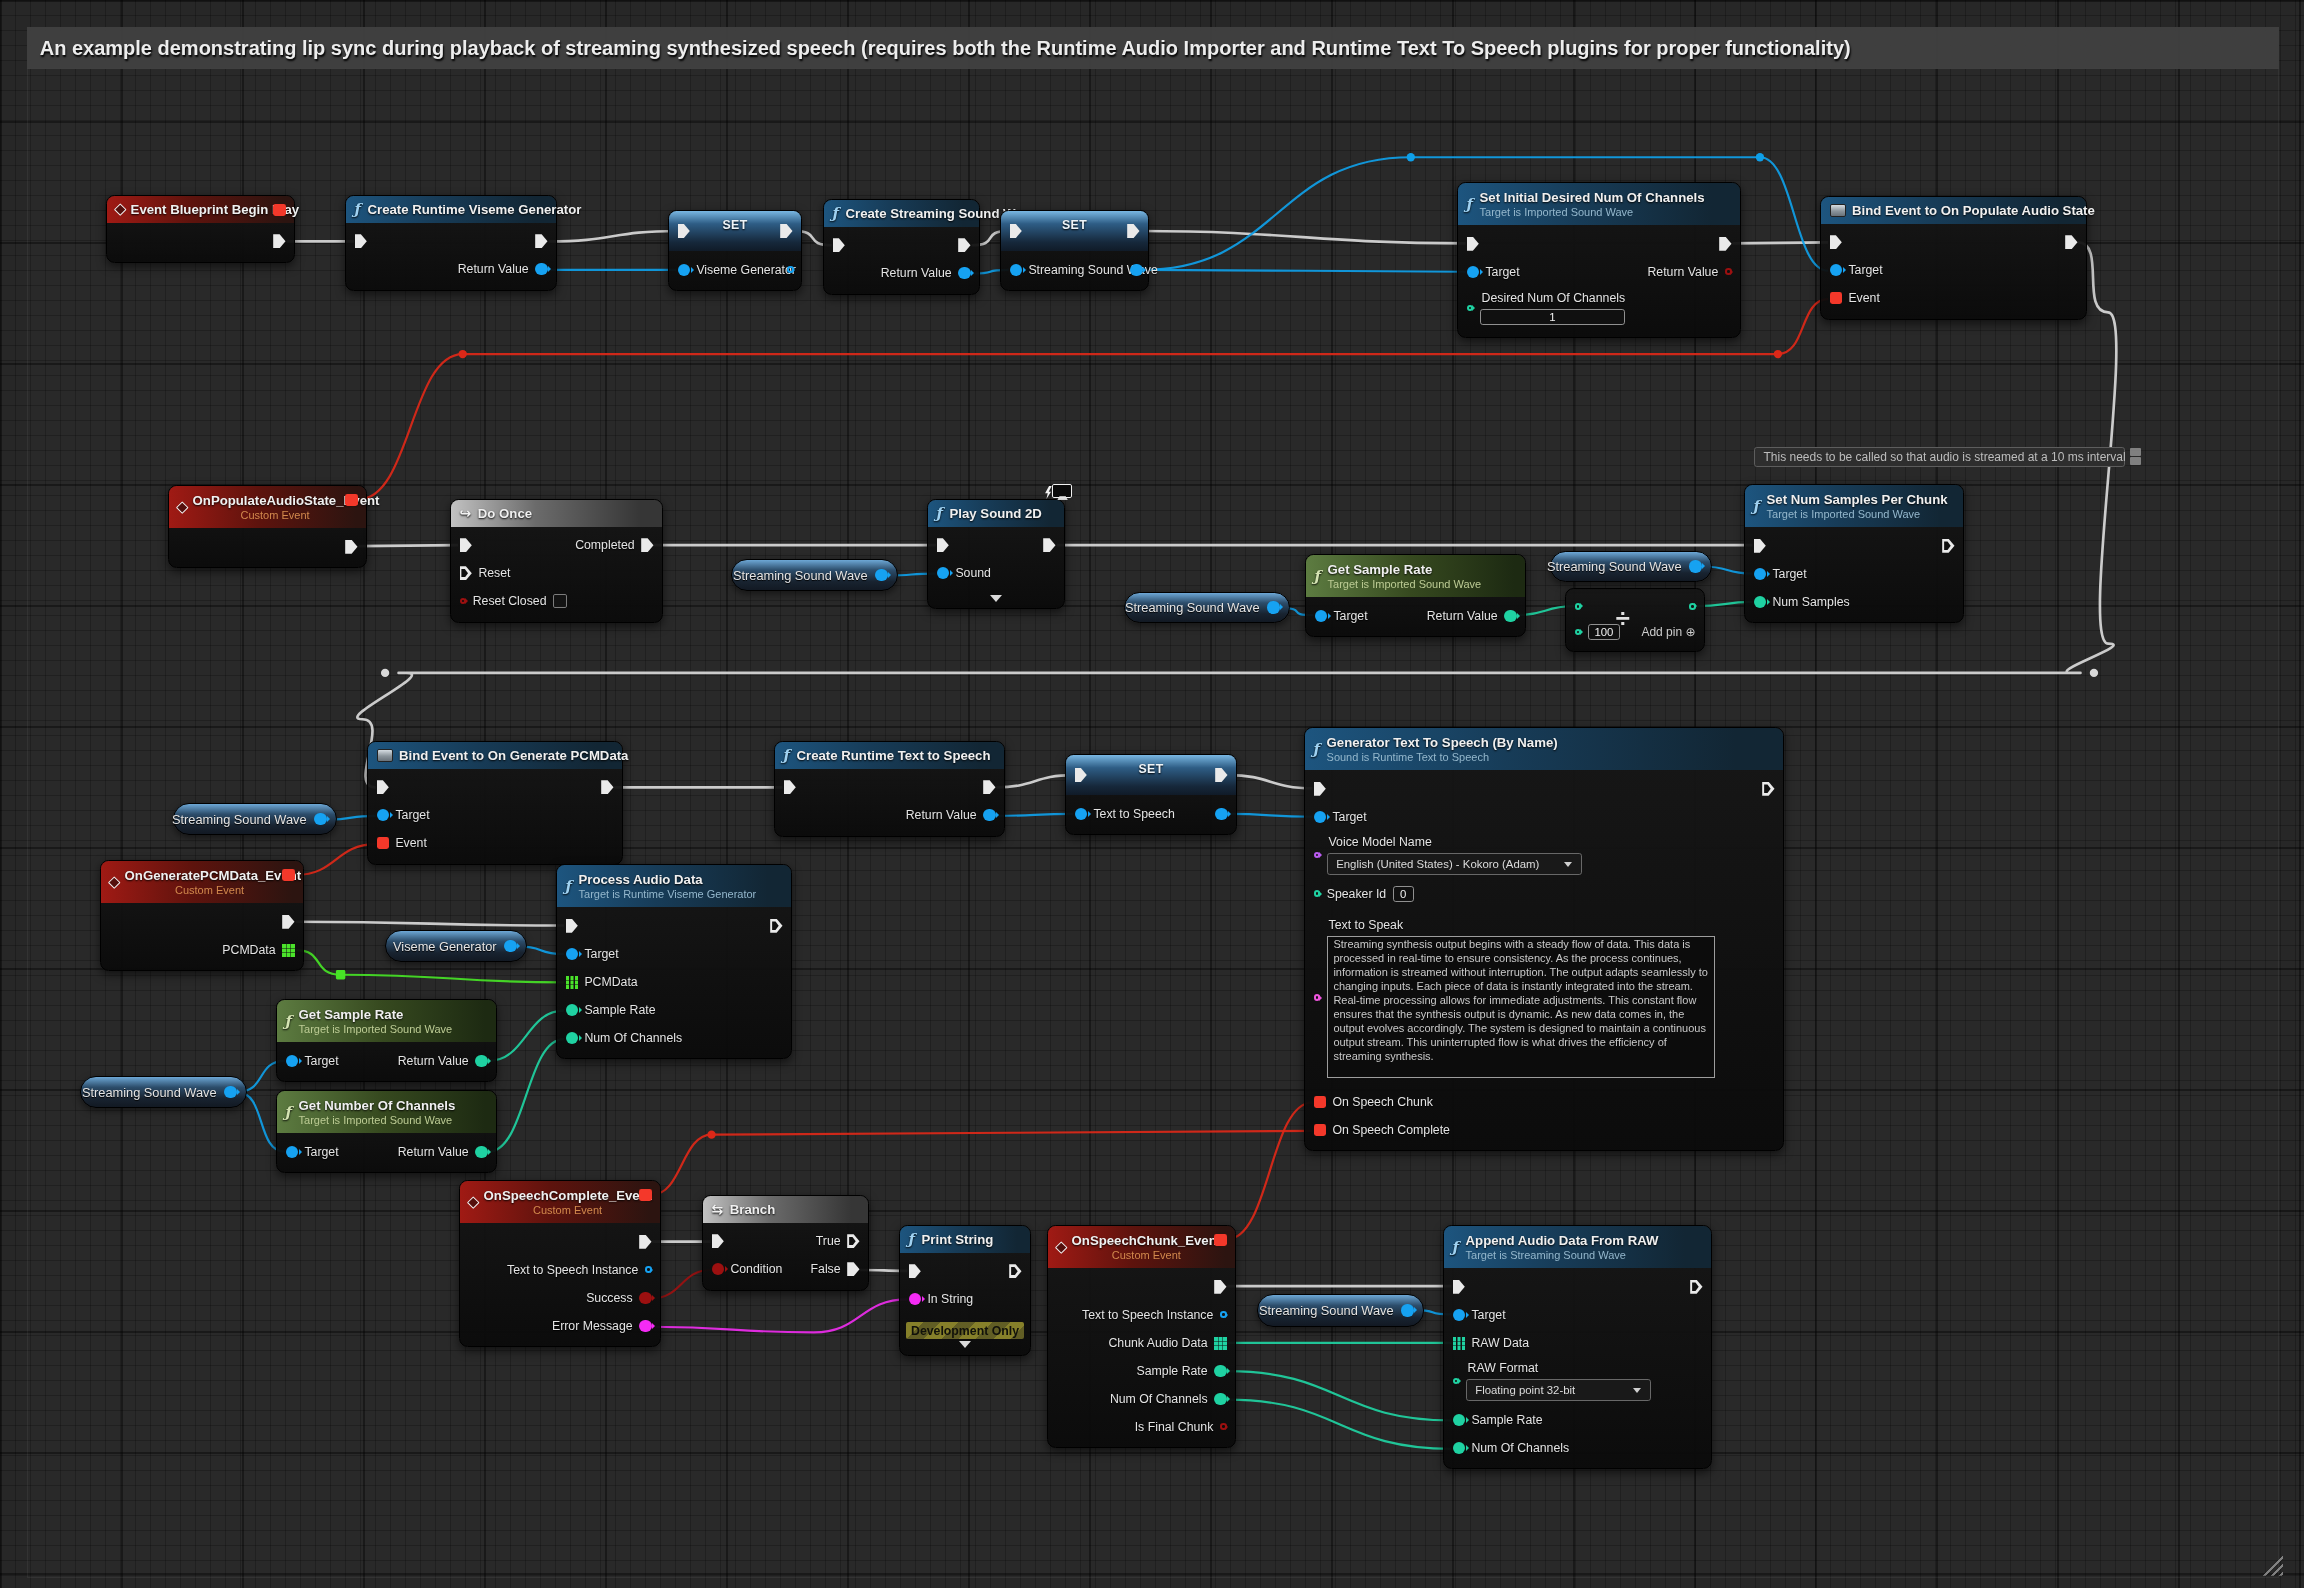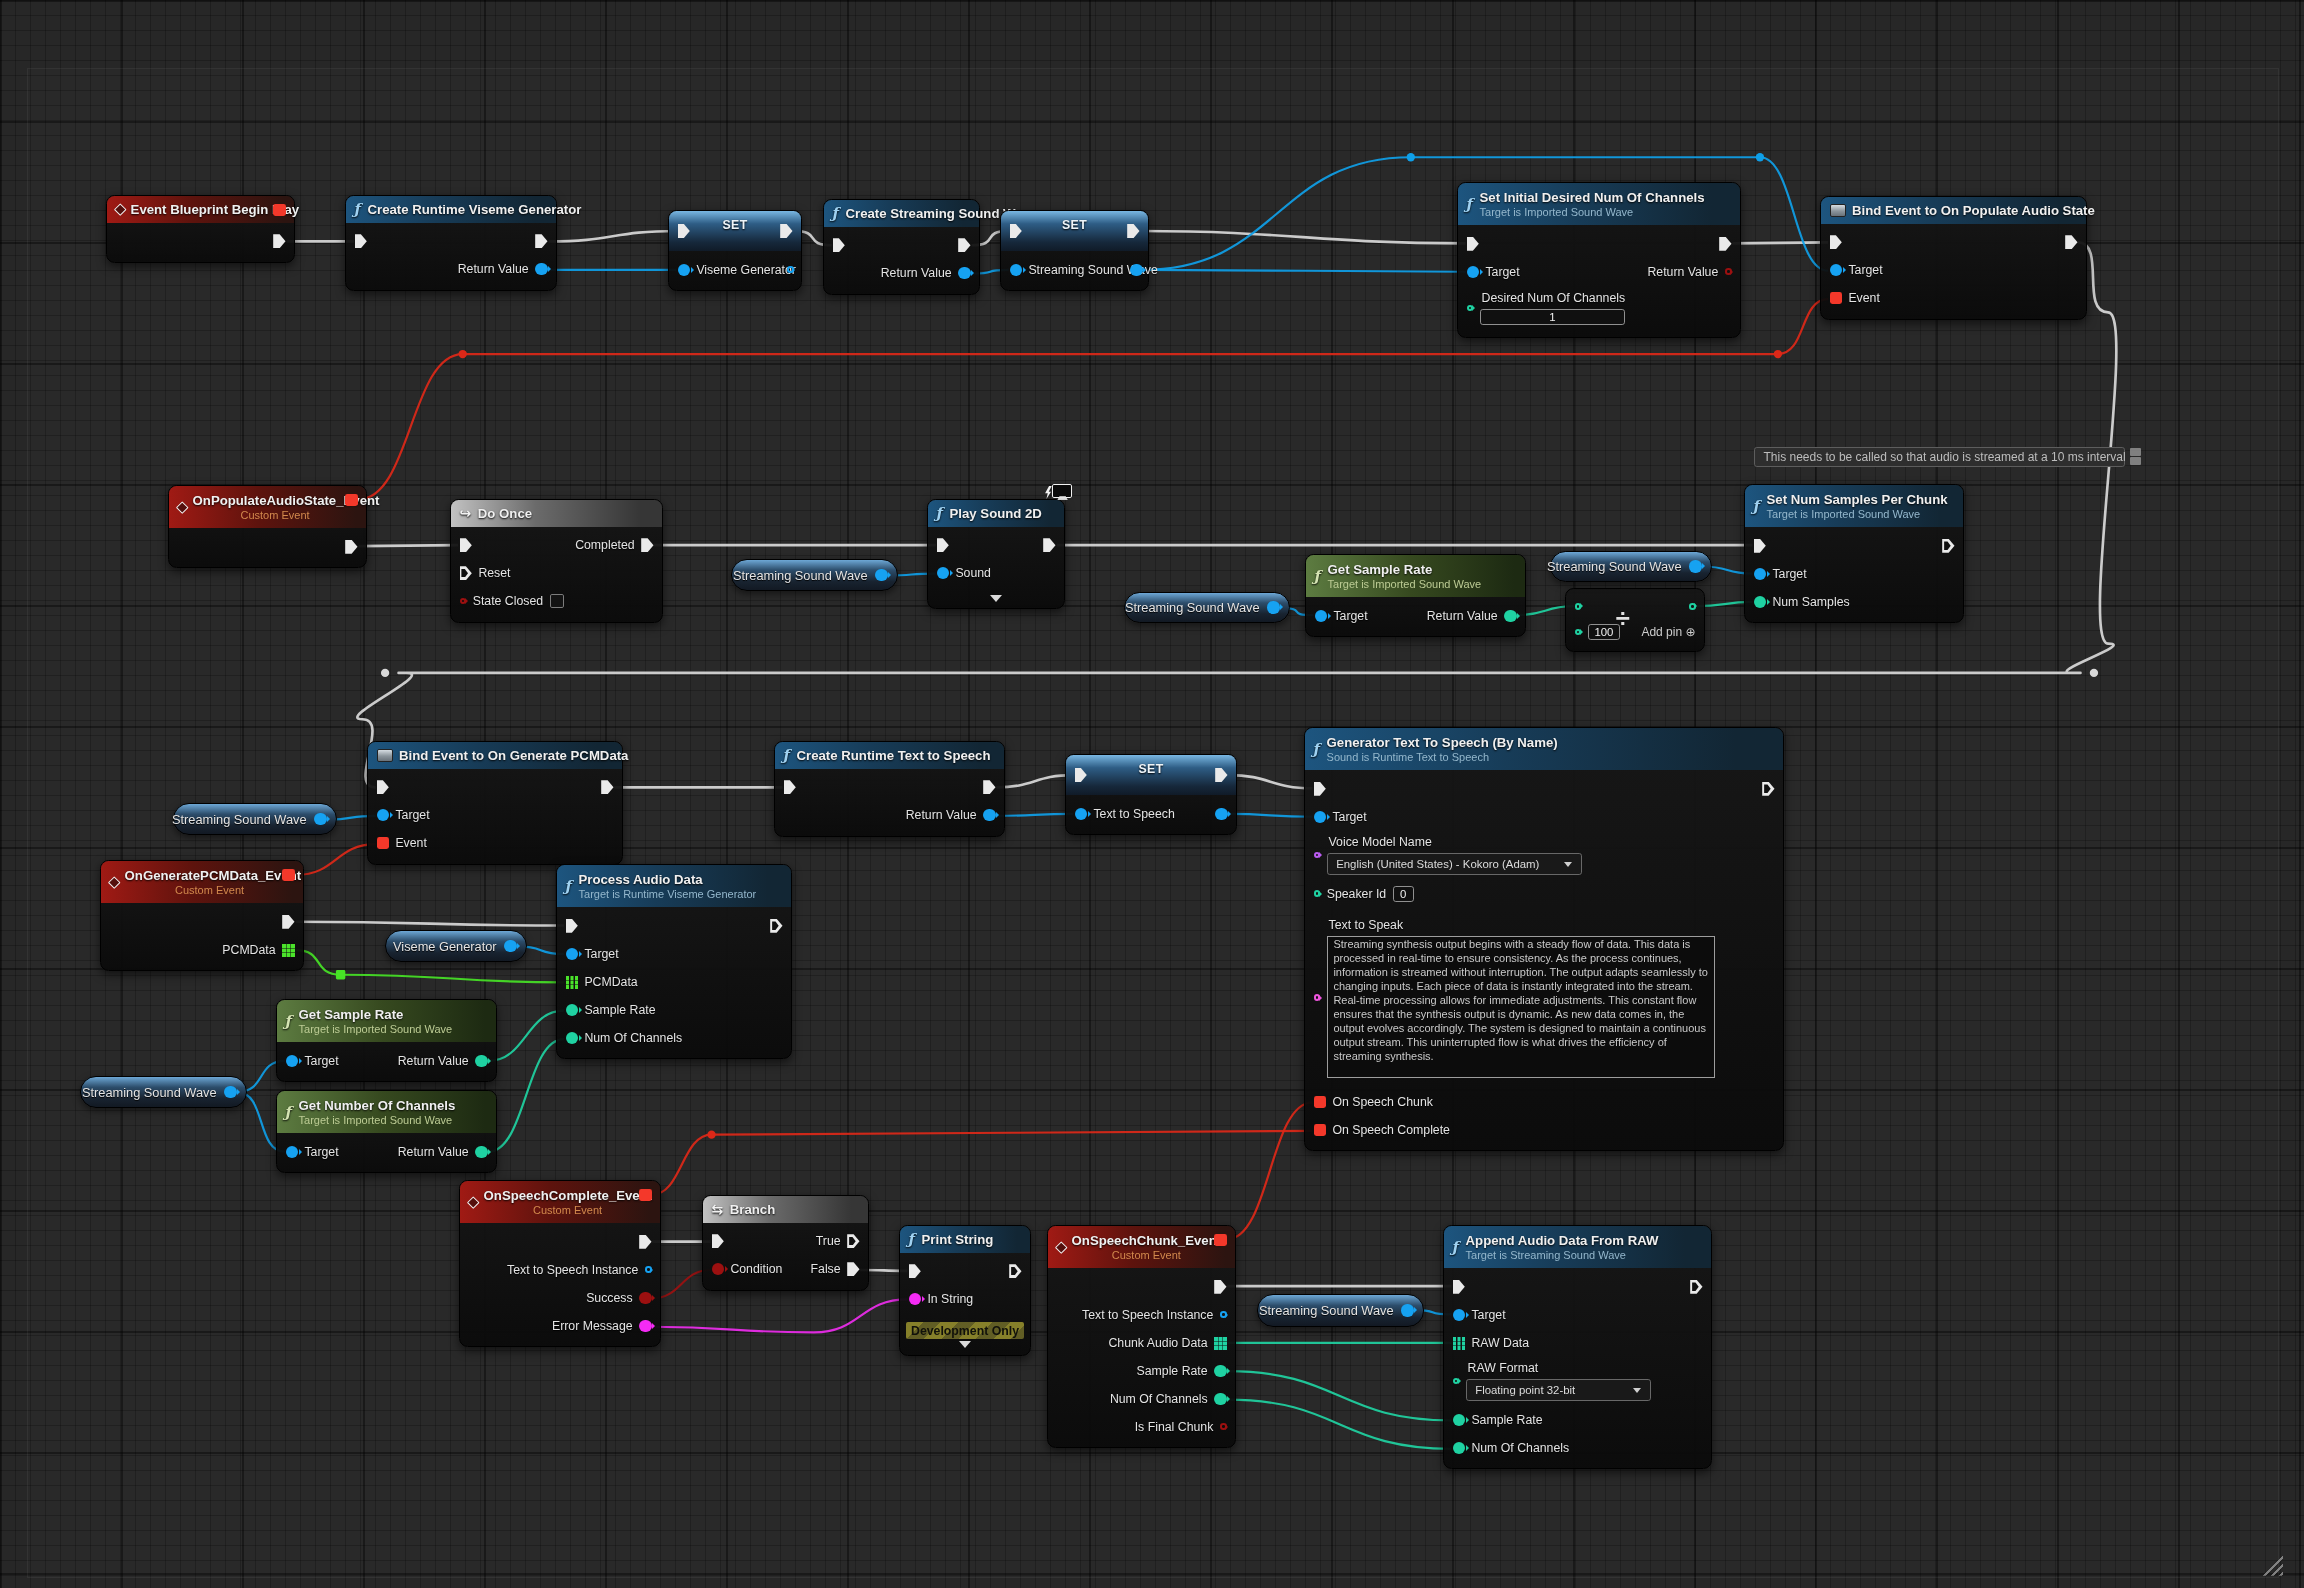--- a/index.html
+++ b/index.html
@@ -109,20 +109,21 @@
   .note{position:absolute;display:flex;align-items:center;background:#2e2e2e;border:0.9px solid #5d5d5d;
     border-radius:2.8px;color:#bdbdbd;font-size:12px;padding:1.9px 8.5px;white-space:nowrap;z-index:2;}
   .note-ics{position:absolute;left:100%;top:0;display:flex;flex-direction:column;gap:1.9px;margin-left:5.7px;}
   .nic{width:11.4px;height:7.6px;background:#8f8f8f;border-radius:0.9px;opacity:.85;}
 </style>
 </head>
 <body>
 
 <div id="stage">
   <div class="outer-body" style="left:26.5px;top:68px;width:2252px;height:1510px;"></div>
+  <div class="outer-title" style="left:26.5px;top:26.5px;width:2252px;height:42px;">An example demonstrating lip sync during playback of streaming synthesized speech (requires both the Runtime Audio Importer and Runtime Text To Speech plugins for proper functionality)</div>
   <svg id="wires" width="2304" height="1589" viewBox="0 0 2435 1679">
       <path d="M 303 255 C 338.5 255, 338.5 255, 374 255" fill="none" stroke="#d9d9d9" stroke-width="2.8" opacity="0.92"></path>
       <path d="M 580 255 C 647.5 255, 647.5 244, 715 244" fill="none" stroke="#d9d9d9" stroke-width="2.8" opacity="0.92"></path>
       <path d="M 839 244 C 869 244, 849 259, 879 259" fill="none" stroke="#d9d9d9" stroke-width="2.8" opacity="0.92"></path>
       <path d="M 1027 259 C 1057 259, 1036 244, 1066 244" fill="none" stroke="#d9d9d9" stroke-width="2.8" opacity="0.92"></path>
       <path d="M 1205 244 C 1365 244, 1389 257, 1549 257" fill="none" stroke="#d9d9d9" stroke-width="2.8" opacity="0.92"></path>
       <path d="M 1831 257 C 1881.5 257, 1881.5 256, 1932 256" fill="none" stroke="#d9d9d9" stroke-width="2.8" opacity="0.92"></path>
       <path d="M 2196 256 C 2226 256, 2198 330, 2228 330 C 2258 330, 2198 680, 2228 680 C 2258 680, 2160 711, 2190 711 C 2350 711, 270 711, 430 711 C 460 711, 353 760, 383 760 C 413 760, 367 832, 397 832" fill="none" stroke="#d9d9d9" stroke-width="2.8" opacity="0.92"></path>
       <path d="M 379 577 C 431.5 577, 431.5 576, 484 576" fill="none" stroke="#d9d9d9" stroke-width="2.8" opacity="0.92"></path>
       <path d="M 691 576 C 840 576, 840 576, 989 576" fill="none" stroke="#d9d9d9" stroke-width="2.8" opacity="0.92"></path>
@@ -393,21 +394,21 @@
               <span class="pin-ic ic-exec hollow" style="--c: #eaeaea;">
                 <i></i>
               </span>
               <span class="plabel">Reset</span>
             </div>
             <span></span>
           </div>
           <div class="row">
             <div class="pside l">
               <span class="pin-ic ic-circ hollow" style="--c: #9c1010;"></span>
-              <span class="plabel">State Closed</span>
+              <span class="plabel">Reset Closed</span>
               <span class="chk"></span>
             </div>
             <span></span>
           </div>
         </div>
       </div>
       <div class="pill" style="width: 167px; height: 32px; left: 731px; top: 559px; position: absolute;">
         <span class="plabel">Streaming Sound Wave</span>
         <span class="pin-ic ic-circ" style="--c: #16a2f2;"></span>
       </div>

